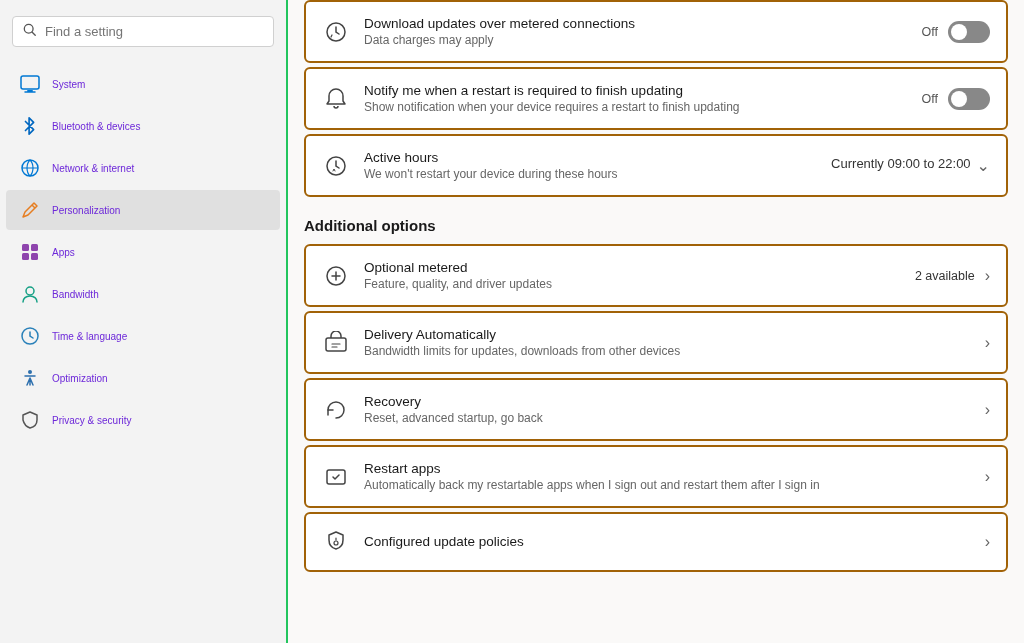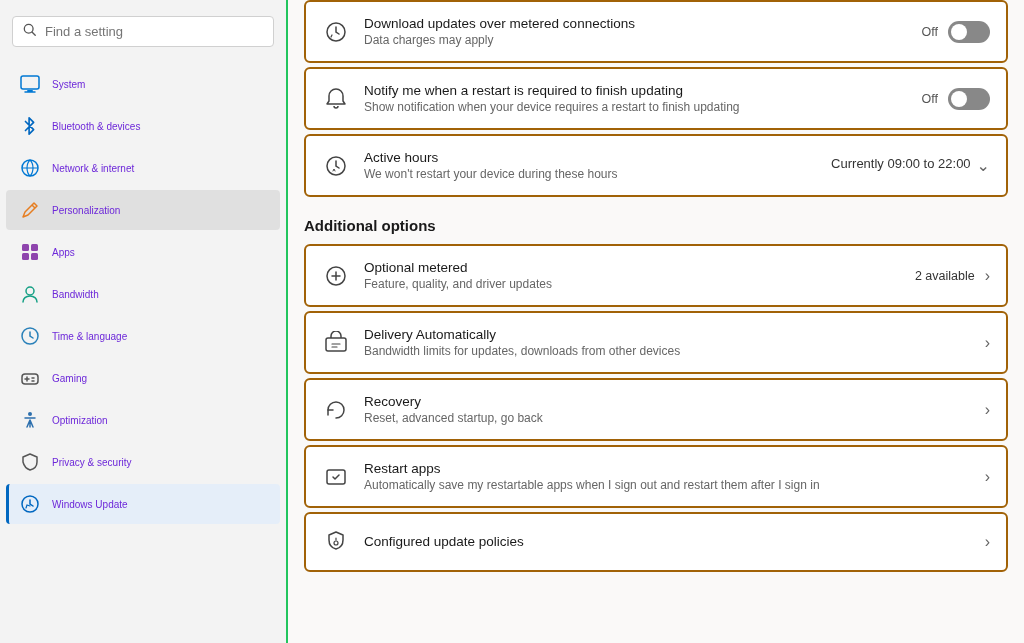--- a/index.html
+++ b/index.html
@@ -301,59 +301,40 @@
   <div class="nav-item">
     <span class="nav-icon">
       <svg width="20" height="20" viewBox="0 0 20 20" fill="none">
           <circle cx="10" cy="10" r="8" stroke="#2980b9" stroke-width="1.5"></circle>
           <path d="M10 6v4l3 2" stroke="#2980b9" stroke-width="1.5" stroke-linecap="round"></path>
         </svg>
     </span>
     <span>Time &amp; language</span>
   </div>
 
-  <div class="nav-item">
-    <span class="nav-icon">
-      <svg width="20" height="20" viewBox="0 0 20 20" fill="none">
-          <rect x="2" y="6" width="16" height="10" rx="3" stroke="#555" stroke-width="1.5"></rect>
-          <path d="M7 9v4M5 11h4M12 10h2M12 13h2" stroke="#555" stroke-width="1.5" stroke-linecap="round"></path>
-        </svg>
-    </span>
-    <span>Gaming</span>
-  </div>
 
   <div class="nav-item">
     <span class="nav-icon">
       <svg width="20" height="20" viewBox="0 0 20 20" fill="none">
           <circle cx="10" cy="4" r="2" fill="#2c6fad"></circle>
           <path d="M5 8h10M10 10v7M7 17l3-7 3 7" stroke="#2c6fad" stroke-width="1.5" stroke-linecap="round" stroke-linejoin="round"></path>
         </svg>
     </span>
     <span>Optimization</span>
   </div>
 
   <div class="nav-item">
     <span class="nav-icon">
       <svg width="20" height="20" viewBox="0 0 20 20" fill="none">
           <path d="M10 2l7 3v5c0 4-3 7-7 8C7 17 4 14 3 10V5l7-3z" stroke="#555" stroke-width="1.5" stroke-linejoin="round"></path>
         </svg>
     </span>
     <span>Privacy &amp; security</span>
   </div>
 
-  <div class="nav-item active-blue">
-    <span class="nav-icon">
-      <svg width="20" height="20" viewBox="0 0 20 20" fill="none">
-          <circle cx="10" cy="10" r="8" stroke="#0067c0" stroke-width="1.5"></circle>
-          <path d="M10 6v4l3 2" stroke="#0067c0" stroke-width="1.5" stroke-linecap="round"></path>
-          <path d="M6 14l1-3 3 1" stroke="#0067c0" stroke-width="1.2" stroke-linecap="round"></path>
-        </svg>
-    </span>
-    <span>Windows Update</span>
-  </div>
 </div>
 
 <div class="main">
   <div class="settings-list">
 
     <div class="setting-row">
       <span class="setting-row-icon">
         <svg width="24" height="24" viewBox="0 0 24 24" fill="none">
             <circle cx="12" cy="12" r="9" stroke="#444" stroke-width="1.5"></circle>
             <path d="M12 7v5l3 2" stroke="#444" stroke-width="1.5" stroke-linecap="round"></path>
@@ -465,21 +446,21 @@
 
     <div class="setting-row" style="cursor:pointer;">
       <span class="setting-row-icon">
         <svg width="24" height="24" viewBox="0 0 24 24" fill="none">
             <rect x="3" y="5" width="18" height="14" rx="2" stroke="#444" stroke-width="1.5"></rect>
             <path d="M9 12l2 2 4-4" stroke="#444" stroke-width="1.5" stroke-linecap="round" stroke-linejoin="round"></path>
           </svg>
       </span>
       <div class="setting-row-content">
         <div class="setting-row-title">Restart apps</div>
-        <div class="setting-row-desc">Automatically save my restartable apps when I sign out and restart them after I sign in</div>
+        <div class="setting-row-desc">Automatically back my restartable apps when I sign out and restart them after I sign in</div>
       </div>
       <div class="setting-row-right">
         <span class="chevron">›</span>
       </div>
     </div>
 
     <div class="setting-row" style="cursor:pointer;">
       <span class="setting-row-icon">
         <svg width="24" height="24" viewBox="0 0 24 24" fill="none">
             <path d="M12 2l7 3v5c0 5-3 8-7 9-4-1-7-4-7-9V5l7-3z" stroke="#444" stroke-width="1.5" stroke-linejoin="round"></path>

